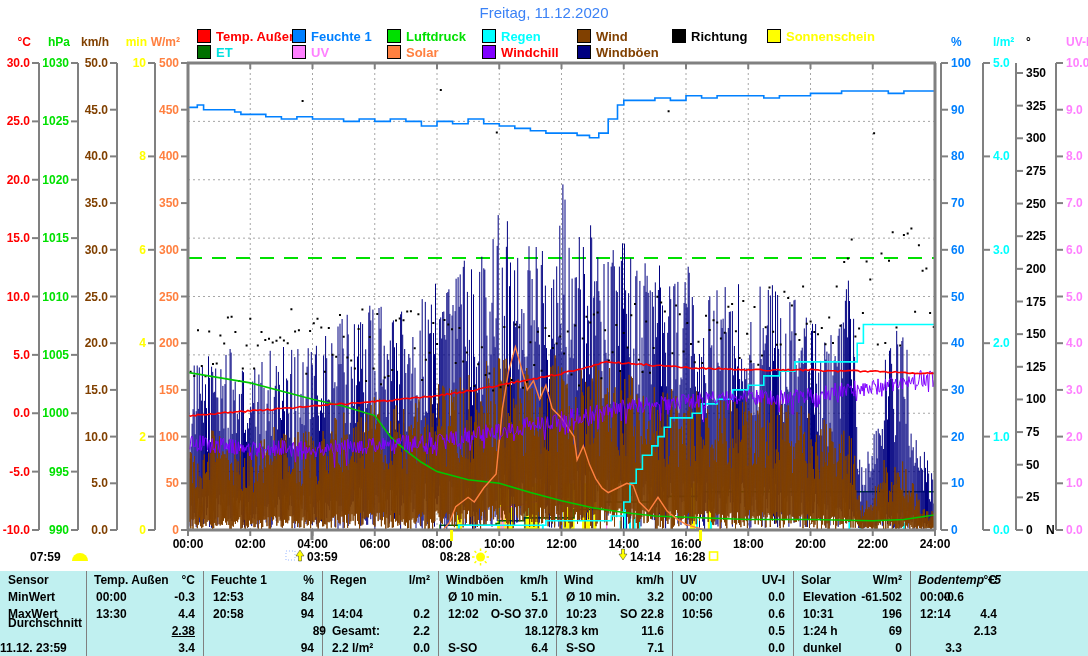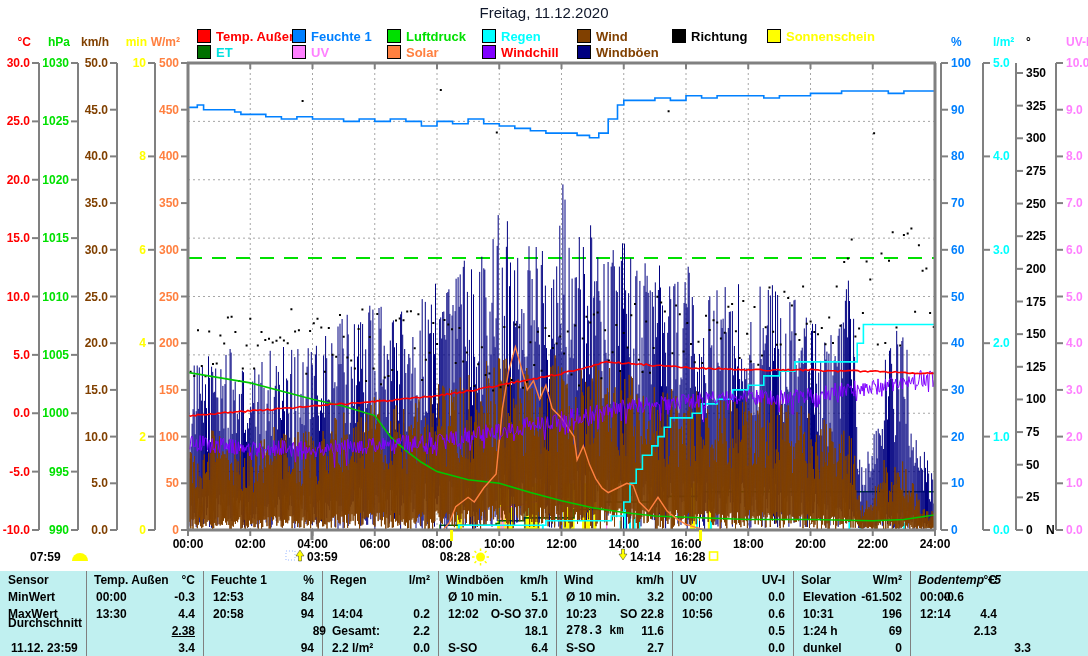--- a/index.html
+++ b/index.html
@@ -1,20 +1,20 @@
 <!DOCTYPE html>
 <html><head>
 <meta charset="utf-8">
 <style>
   html,body{margin:0;padding:0;background:#FFFFFF;}
   body{width:1088px;height:656px;overflow:hidden;position:relative;
        font-family:"Liberation Sans",sans-serif;}
   #stage{position:absolute;top:0;left:0;width:1088px;height:656px;}
   .title{position:absolute;top:4px;left:0;width:100%;text-align:center;
-         font-size:15px;color:#0f172a;}
+         font-size:15px;color:#3b82f6;}
   .legend-item{position:absolute;height:14px;white-space:nowrap;}
   .legend-box{display:inline-block;width:12px;height:12px;border:1px solid #000;
               vertical-align:-2px;margin-right:5px;}
   .legend-label{font-size:13px;font-weight:bold;}
   #plot-svg{position:absolute;top:0;left:0;}
   #table{position:absolute;left:0;top:569px;width:1088px;height:87px;
          font-size:12px;font-weight:bold;color:#000;}
   .tbg{position:absolute;left:0;top:2px;width:1088px;height:85px;}
   .tcell{position:absolute;height:17px;line-height:17px;white-space:nowrap;}
   .tsep{position:absolute;top:2px;width:1px;height:85px;background:#808080;}
@@ -384,21 +384,21 @@
       <div class="tsep" style="left: 322px;"></div>
       <div class="tsep" style="left: 438px;"></div>
       <div class="tsep" style="left: 556px;"></div>
       <div class="tsep" style="left: 672px;"></div>
       <div class="tsep" style="left: 793px;"></div>
       <div class="tsep" style="left: 910px;"></div>
       <div class="tcell " style="left: 8px; top: 3px;">Sensor</div>
       <div class="tcell " style="left: 8px; top: 20px;">MinWert</div>
       <div class="tcell " style="left: 8px; top: 37px;">MaxWert</div>
       <div class="tcell " style="left: 8px; top: 46px;">Durchschnitt</div>
-      <div class="tcell " style="left: 11px; top: 71px; text-align: center;">11.12. 23:59</div>
+      <div class="tcell " style="left: 0; top: 71px; text-align: center;">11.12. 23:59</div>
       <div class="tcell " style="left: 94px; top: 3px;">Temp. Außen</div>
       <div class="tcell right" style="left: 86px; top: 3px; width: 109px;">°C</div>
       <div class="tcell " style="left: 96px; top: 20px;">00:00</div>
       <div class="tcell right" style="left: 86px; top: 20px; width: 109px;">-0.3</div>
       <div class="tcell " style="left: 96px; top: 37px; text-align: center;">13:30</div>
       <div class="tcell right" style="left: 86px; top: 37px; width: 109px;">4.4</div>
       <div class="tcell right" style="left: 86px; top: 54px; width: 109px; text-decoration: underline;">2.38</div>
       <div class="tcell right" style="left: 86px; top: 71px; width: 109px;">3.4</div>
       <div class="tcell " style="left: 211px; top: 3px;">Feuchte 1</div>
       <div class="tcell right" style="left: 203px; top: 3px; width: 111px;">%</div>
@@ -424,24 +424,24 @@
       <div class="tcell right" style="left: 438px; top: 37px; width: 110px;">O-SO 37.0</div>
       <div class="tcell right" style="left: 438px; top: 54px; width: 110px;">18.1</div>
       <div class="tcell " style="left: 448px; top: 71px;">S-SO</div>
       <div class="tcell right" style="left: 438px; top: 71px; width: 110px;">6.4</div>
       <div class="tcell " style="left: 564px; top: 3px;">Wind</div>
       <div class="tcell right" style="left: 556px; top: 3px; width: 108px;">km/h</div>
       <div class="tcell " style="left: 566px; top: 20px;">Ø 10 min.</div>
       <div class="tcell right" style="left: 556px; top: 20px; width: 108px;">3.2</div>
       <div class="tcell " style="left: 566px; top: 37px;">10:23</div>
       <div class="tcell right" style="left: 556px; top: 37px; width: 108px;">SO 22.8</div>
-      <div class="tcell " style="left: 566px; top: 54px; font-family: Liberation Mono, monospace;">278.3 km</div>
+      <div class="tcell " style="left: 548px; top: 54px;">278.3 km</div>
       <div class="tcell right" style="left: 556px; top: 54px; width: 108px;">11.6</div>
       <div class="tcell " style="left: 566px; top: 71px;">S-SO</div>
-      <div class="tcell right" style="left: 556px; top: 71px; width: 108px;">2.7</div>
+      <div class="tcell right" style="left: 556px; top: 71px; width: 108px;">7.1</div>
       <div class="tcell " style="left: 680px; top: 3px;">UV</div>
       <div class="tcell right" style="left: 672px; top: 3px; width: 113px;">UV-I</div>
       <div class="tcell " style="left: 682px; top: 20px;">00:00</div>
       <div class="tcell right" style="left: 672px; top: 20px; width: 113px;">0.0</div>
       <div class="tcell " style="left: 682px; top: 37px;">10:56</div>
       <div class="tcell right" style="left: 672px; top: 37px; width: 113px;">0.6</div>
       <div class="tcell right" style="left: 672px; top: 54px; width: 113px;">0.5</div>
       <div class="tcell right" style="left: 672px; top: 71px; width: 113px;">0.0</div>
       <div class="tcell " style="left: 801px; top: 3px;">Solar</div>
       <div class="tcell right" style="left: 793px; top: 3px; width: 109px;">W/m²</div>
@@ -453,15 +453,15 @@
       <div class="tcell right" style="left: 793px; top: 54px; width: 109px;">69</div>
       <div class="tcell " style="left: 803px; top: 71px;">dunkel</div>
       <div class="tcell right" style="left: 793px; top: 71px; width: 109px;">0</div>
       <div class="tcell " style="left: 918px; top: 3px; font-style: italic;">Bodentemp +5</div>
       <div class="tcell right" style="left: 910px; top: 3px; width: 87px;">°C</div>
       <div class="tcell " style="left: 920px; top: 20px;">00:00</div>
       <div class="tcell right" style="left: 910px; top: 20px; width: 87px; text-align: center;">-0.6</div>
       <div class="tcell " style="left: 920px; top: 37px; text-align: right;">12:14</div>
       <div class="tcell right" style="left: 910px; top: 37px; width: 87px;">4.4</div>
       <div class="tcell right" style="left: 910px; top: 54px; width: 87px;">2.13</div>
-      <div class="tcell right" style="left: 944px; top: 71px; width: 87px;">3.3</div>
+      <div class="tcell right" style="left: 910px; top: 71px; width: 87px; text-align: center;">3.3</div>
     </div>
 </div>
 
 </body></html>

